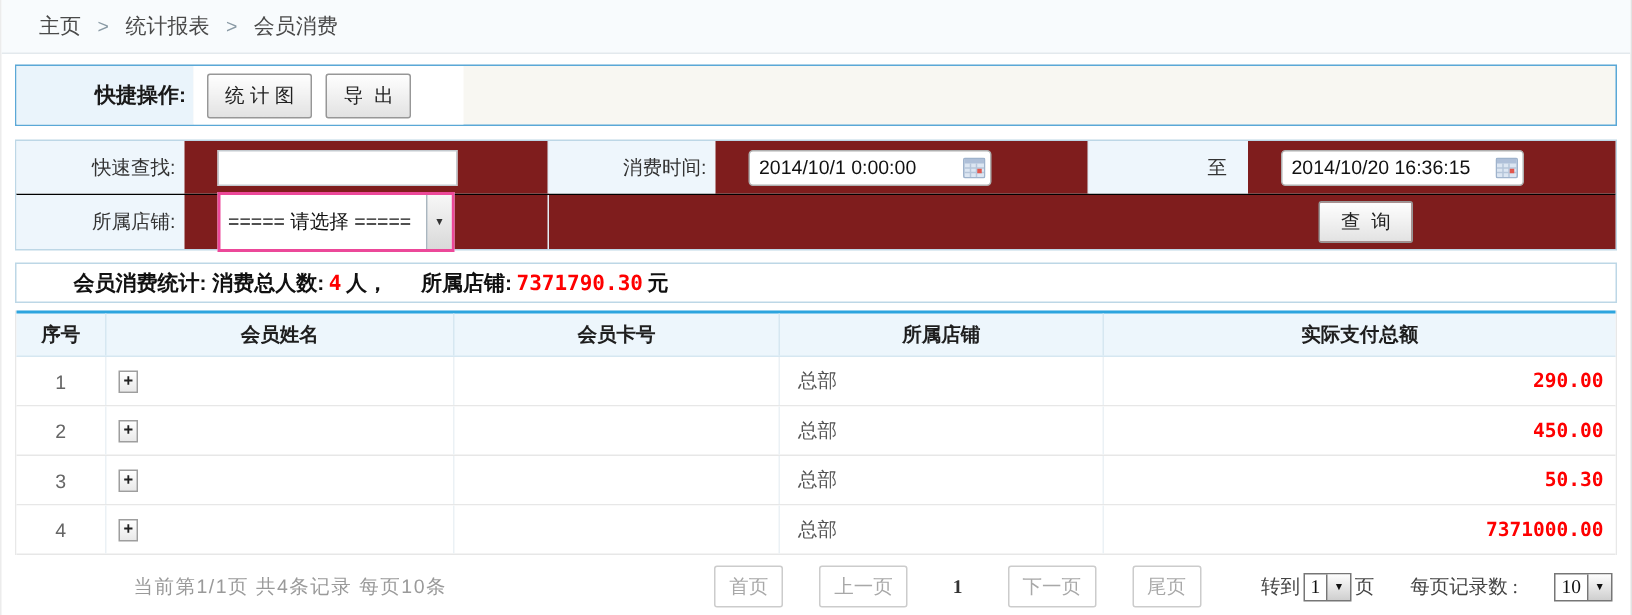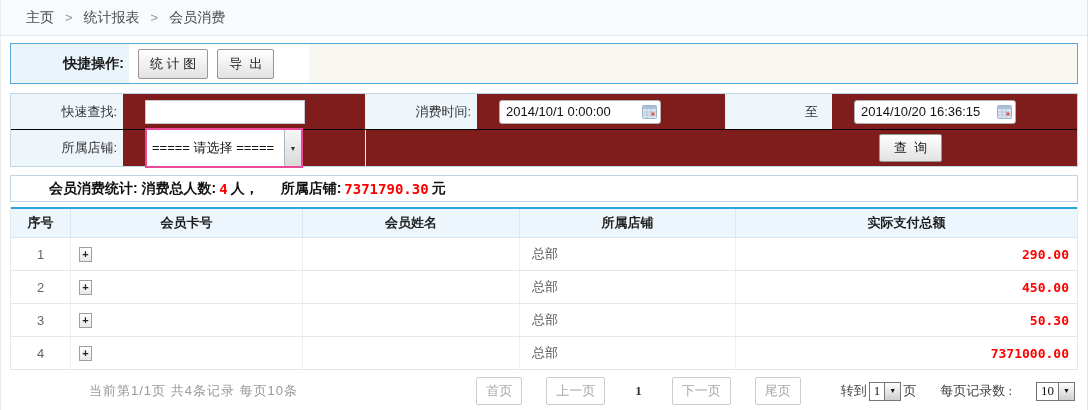--- a/index.html
+++ b/index.html
@@ -204,22 +204,22 @@
   <span>人，</span>
   <span class="gap"></span>
   <span>所属店铺:</span>
   <span class="red">7371790.30</span>
   <span>元</span>
 </div>
 
 <div class="data-table">
   <div class="thead">
     <div class="th">序号</div>
+    <div class="th">会员姓名</div>
     <div class="th">会员卡号</div>
-    <div class="th">会员姓名</div>
     <div class="th">所属店铺</div>
     <div class="th">实际支付总额</div>
   </div>
   <div id="table-body">
       <div class="trow">
         <div class="td c-idx">1</div>
         <div class="td c-card">
           <span class="expand-box">+</span>
           <span style="padding-left: 8px;"></span>
         </div>

